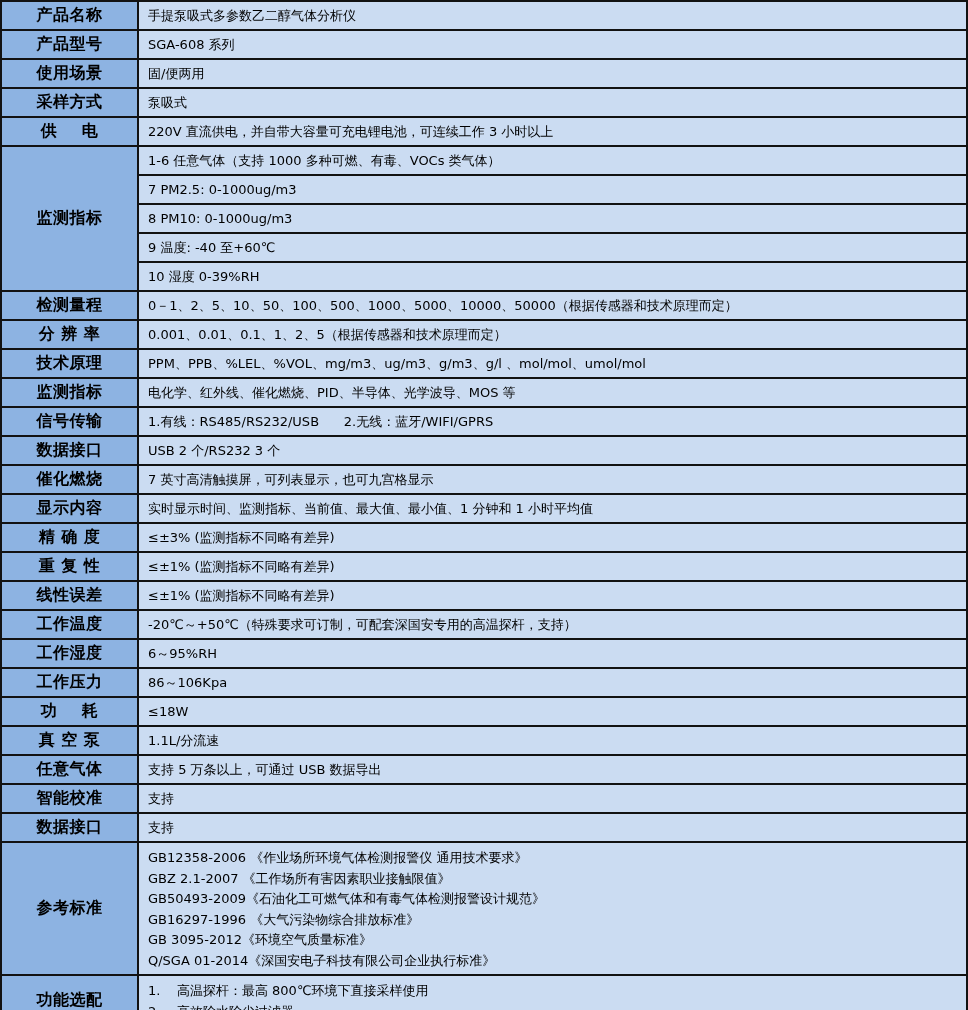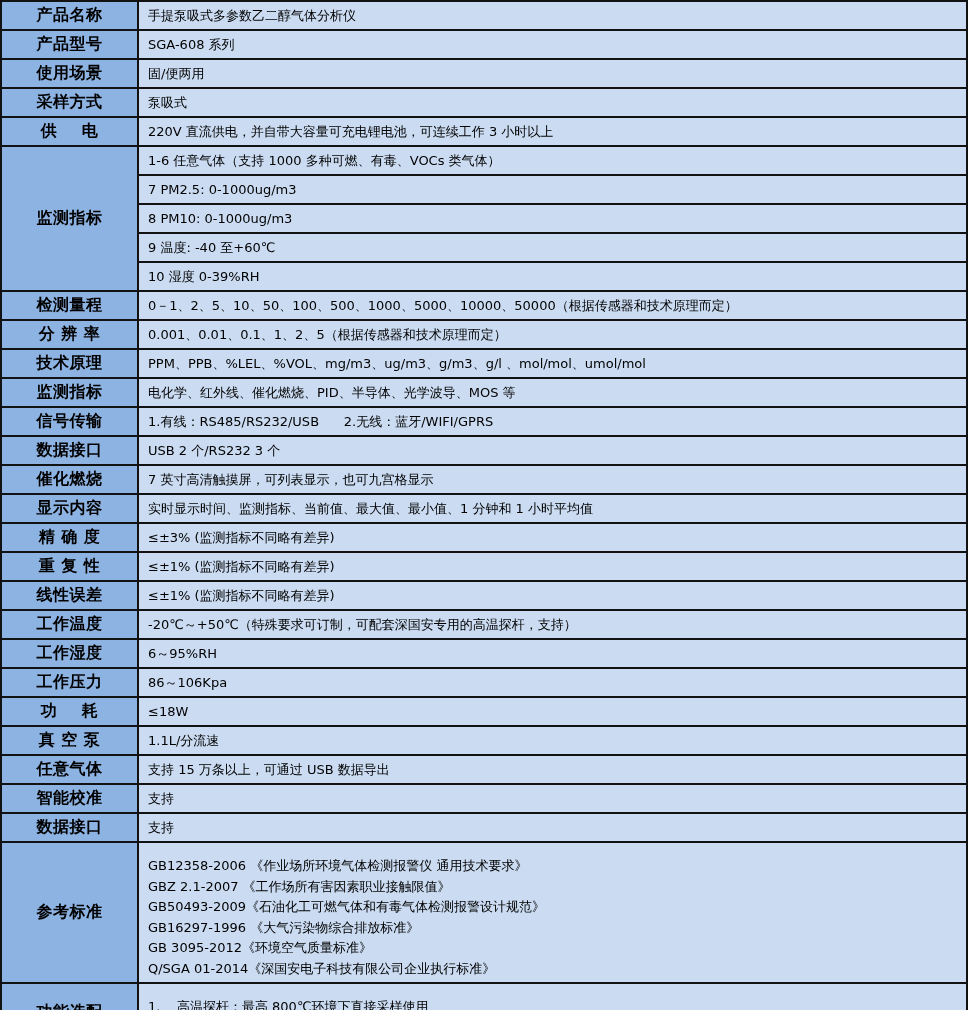--- a/index.html
+++ b/index.html
@@ -38,21 +38,21 @@
   td.value {
     background: #cbdcf2;
     font-size: 13px;
     padding: 2px 6px 2px 9px;
     white-space: pre-wrap;
     height: 23px;
     line-height: 16px;
   }
   td.value.multi {
     height: auto;
-    padding-top: 13px;
+    padding-top: 5px;
     padding-bottom: 3px;
   }
   td.value.multi .line {
     line-height: 20.5px;
     white-space: pre-wrap;
   }
 </style>
 </head>
 <body>
 
@@ -154,21 +154,21 @@
         <tr>
           <td class="label">功    耗</td>
           <td class="value">≤18W</td>
         </tr>
         <tr>
           <td class="label">真 空 泵</td>
           <td class="value">1.1L/分流速</td>
         </tr>
         <tr>
           <td class="label">任意气体</td>
-          <td class="value">支持 15 万条以上，可通过 USB 数据导出</td>
+          <td class="value">支持 5 万条以上，可通过 USB 数据导出</td>
         </tr>
         <tr>
           <td class="label">智能校准</td>
           <td class="value">支持</td>
         </tr>
         <tr>
           <td class="label">数据接口</td>
           <td class="value">支持</td>
         </tr>
         <tr>

